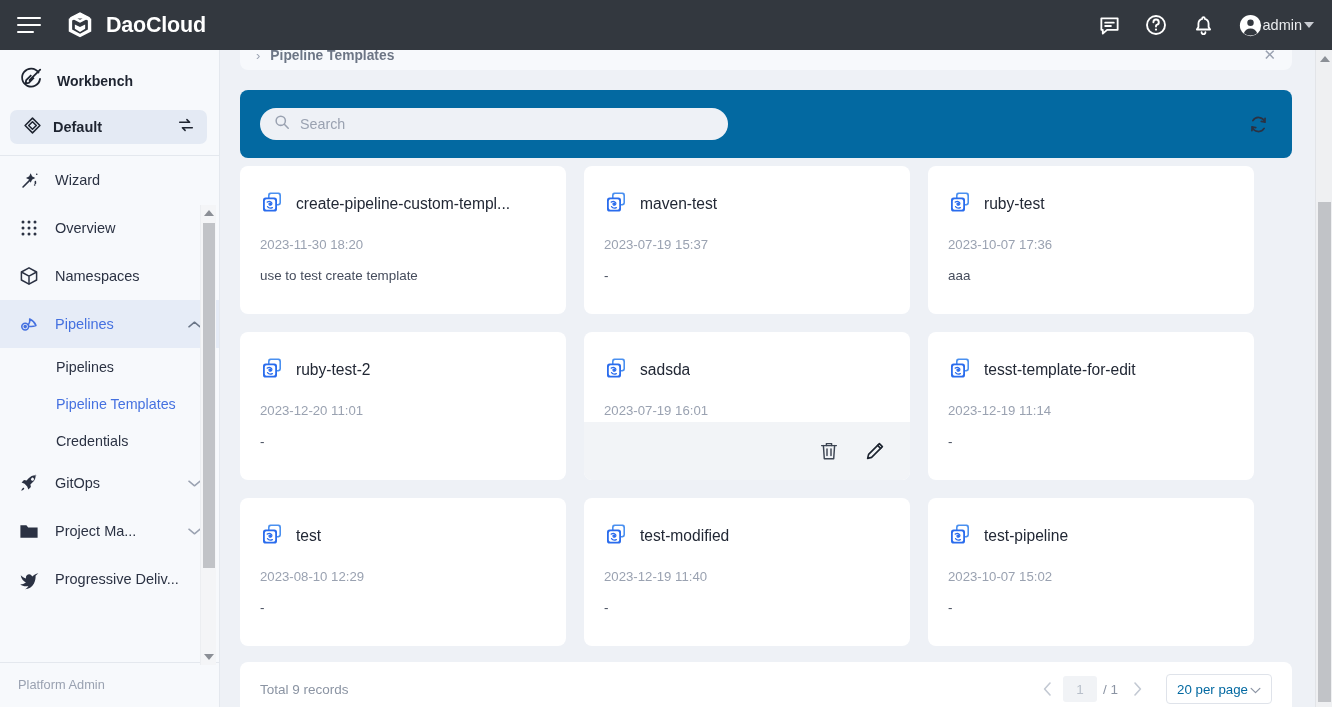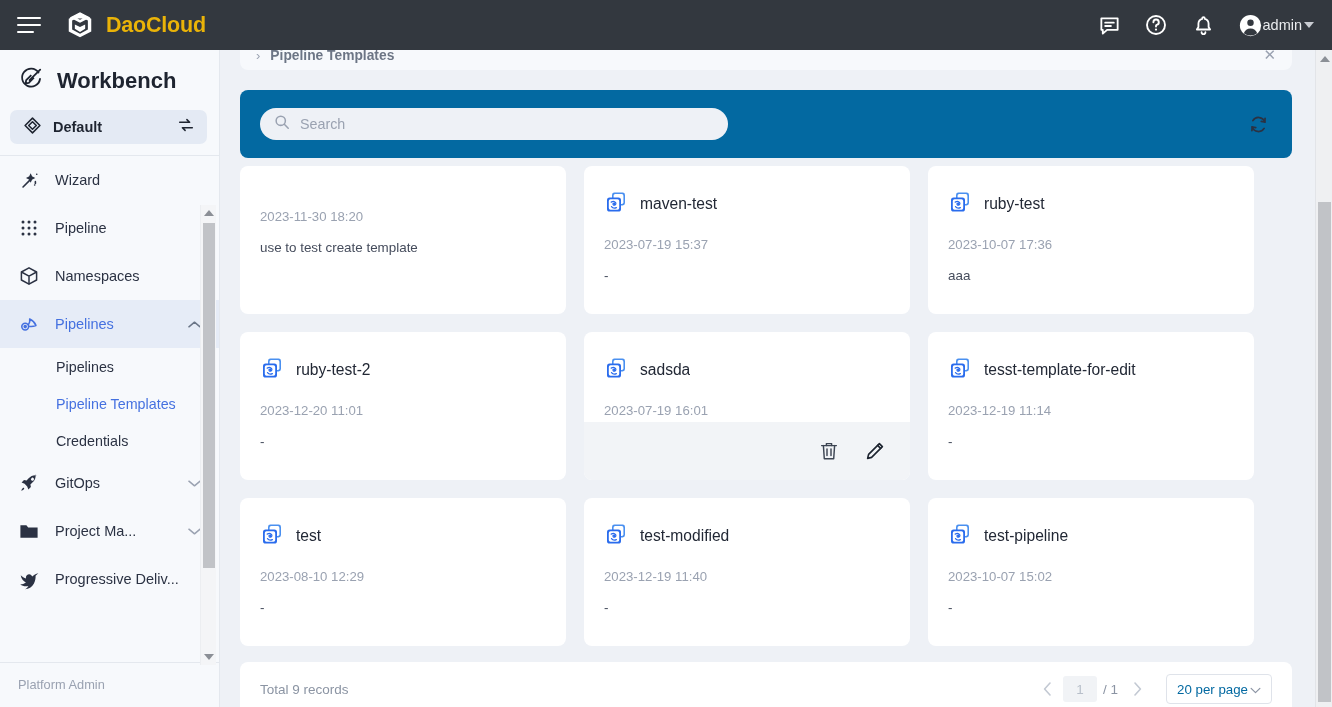--- a/index.html
+++ b/index.html
@@ -22,21 +22,21 @@
     display: flex; flex-direction: column; justify-content: center; gap: 5px;
     cursor: pointer;
   }
   .hamburger i { display:block; height: 2px; background: #ffffff; border-radius: 1px; }
   .hamburger i:nth-child(1) { width: 24px; }
   .hamburger i:nth-child(2) { width: 24px; }
   .hamburger i:nth-child(3) { width: 17px; }
   .brand { display: flex; align-items: center; gap: 11px; }
   .brand-logo { width: 30px; height: 30px; }
   .brand-name {
-    color: #eab308; font-size: 21.5px; font-weight: bold; letter-spacing: -0.2px;
+    color: #ffffff; font-size: 21.5px; font-weight: bold; letter-spacing: -0.2px;
   }
   .topbar-right {
     margin-left: auto; display: flex; align-items: center; gap: 22px;
     margin-right: 18px; color: #fff;
   }
   .tb-icon { width: 25px; height: 25px; display:flex; align-items:center; justify-content:center; cursor: pointer; }
   .user-box { display: flex; align-items: center; cursor: pointer; }
   .user-name { color: #e9ebee; font-size: 14.5px; }
   .caret-down {
     width: 0; height: 0; border-left: 5px solid transparent;
@@ -46,21 +46,21 @@
   
   .sidebar {
     position: absolute; top: 50px; left: 0; width: 220px; height: 657px;
     background: #f7f9fc; border-right: 1px solid #e4e8ee;
     z-index: 30;
   }
   .wb-head {
     display: flex; align-items: center; gap: 13px;
     padding: 16px 0 12px 18px;
   }
-  .wb-title { font-size: 22px; color: #1e2430; font-weight: bold; }
+  .wb-title { font-size: 14px; color: #1e2430; font-weight: bold; }
   .ctx-row {
     margin: 2px 12px 0 10px; height: 34px; border-radius: 7px;
     background: #e4eaf4; display: flex; align-items: center; padding: 0 12px 0 13px;
     cursor: pointer;
   }
   .ctx-label { font-size: 14.5px; color: #1e2430; font-weight: bold; margin-left: 11px; }
   .ctx-swap { margin-left: auto; }
   .divider-line { height: 1px; background: #e4e8ee; margin: 11px 0 0 0; }
 
   .navscroll {
@@ -317,21 +317,21 @@
               <circle cx="9" cy="3" r="1.5"></circle>
               <circle cx="15" cy="3" r="1.5"></circle>
             <circle cx="3" cy="9" r="1.5"></circle>
               <circle cx="9" cy="9" r="1.5"></circle>
               <circle cx="15" cy="9" r="1.5"></circle>
             <circle cx="3" cy="15" r="1.5"></circle>
               <circle cx="9" cy="15" r="1.5"></circle>
               <circle cx="15" cy="15" r="1.5"></circle>
           </svg>
         </span>
-        <span class="ni-label">Pipeline</span>
+        <span class="ni-label">Overview</span>
       </div>
 
       <div class="nav-item">
         <span class="ni-icon">
           <svg width="20" height="20" viewBox="0 0 20 20" fill="none" stroke="#2b3243" stroke-width="1.5" stroke-linejoin="round">
             <path d="M10 1.8 17.6 6v8L10 18.2 2.4 14V6z"></path>
             <path d="M2.4 6 10 10.2 17.6 6M10 10.2V18.2"></path>
           </svg>
         </span>
         <span class="ni-label">Namespaces</span>
@@ -446,20 +446,31 @@
           <path d="M17.6 8.3A7 7 0 0 0 5.1 6.9"></path>
           <path d="M4.4 13.7a7 7 0 0 0 12.5 1.4"></path>
           <path d="M17.9 4.6l-.3 3.8-3.7-.6"></path>
           <path d="M4.1 17.4l.3-3.8 3.7.6"></path>
         </svg>
       </div>
     </div>
 
     <div class="cards-grid" id="grid">
         <div class="tcard">
+          <div class="tcard-head">
+            <span><svg width="24" height="24" viewBox="0 0 24 24">
+  <rect x="8" y="2.5" width="13" height="13" rx="2.4" fill="#4a90f0"></rect>
+  <rect x="9.6" y="4.1" width="9.8" height="9.8" rx="1.6" fill="#ffffff"></rect>
+  <rect x="3" y="7.5" width="14" height="14" rx="2.6" fill="#2a6ced"></rect>
+  <rect x="4.8" y="9.3" width="10.4" height="10.4" rx="1.7" fill="#ffffff"></rect>
+  <path d="M7.2 12.1c1.6-1 3.6-.6 4.4.6.6.9.2 2-.8 2.4-.8.3-1.7-.1-1.8-.9-.1-.6.4-1.1 1-1 .4.1.6.4.5.8" fill="none" stroke="#2a6ced" stroke-width="1.25" stroke-linecap="round"></path>
+  <path d="M12.4 17.6c-2 .8-4 .2-4.9-1" fill="none" stroke="#2a6ced" stroke-width="1.25" stroke-linecap="round"></path>
+</svg></span>
+            <span class="tcard-name">create-pipeline-custom-templ...</span>
+          </div>
           <div class="tcard-time">2023-11-30 18:20</div>
           <div class="tcard-desc">use to test create template</div>
         </div>
         <div class="tcard">
           <div class="tcard-head">
             <span><svg width="24" height="24" viewBox="0 0 24 24">
   <rect x="8" y="2.5" width="13" height="13" rx="2.4" fill="#4a90f0"></rect>
   <rect x="9.6" y="4.1" width="9.8" height="9.8" rx="1.6" fill="#ffffff"></rect>
   <rect x="3" y="7.5" width="14" height="14" rx="2.6" fill="#2a6ced"></rect>
   <rect x="4.8" y="9.3" width="10.4" height="10.4" rx="1.7" fill="#ffffff"></rect>

